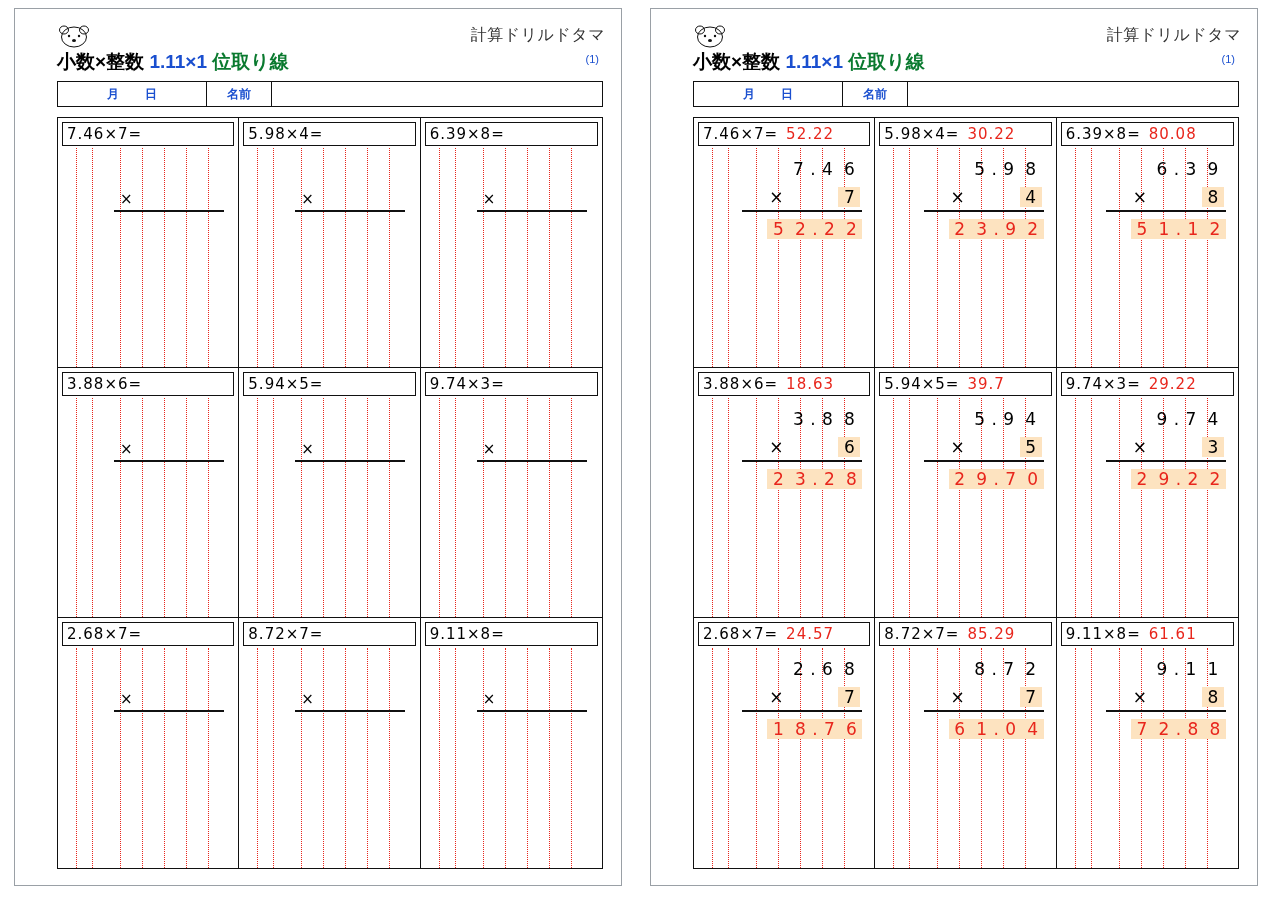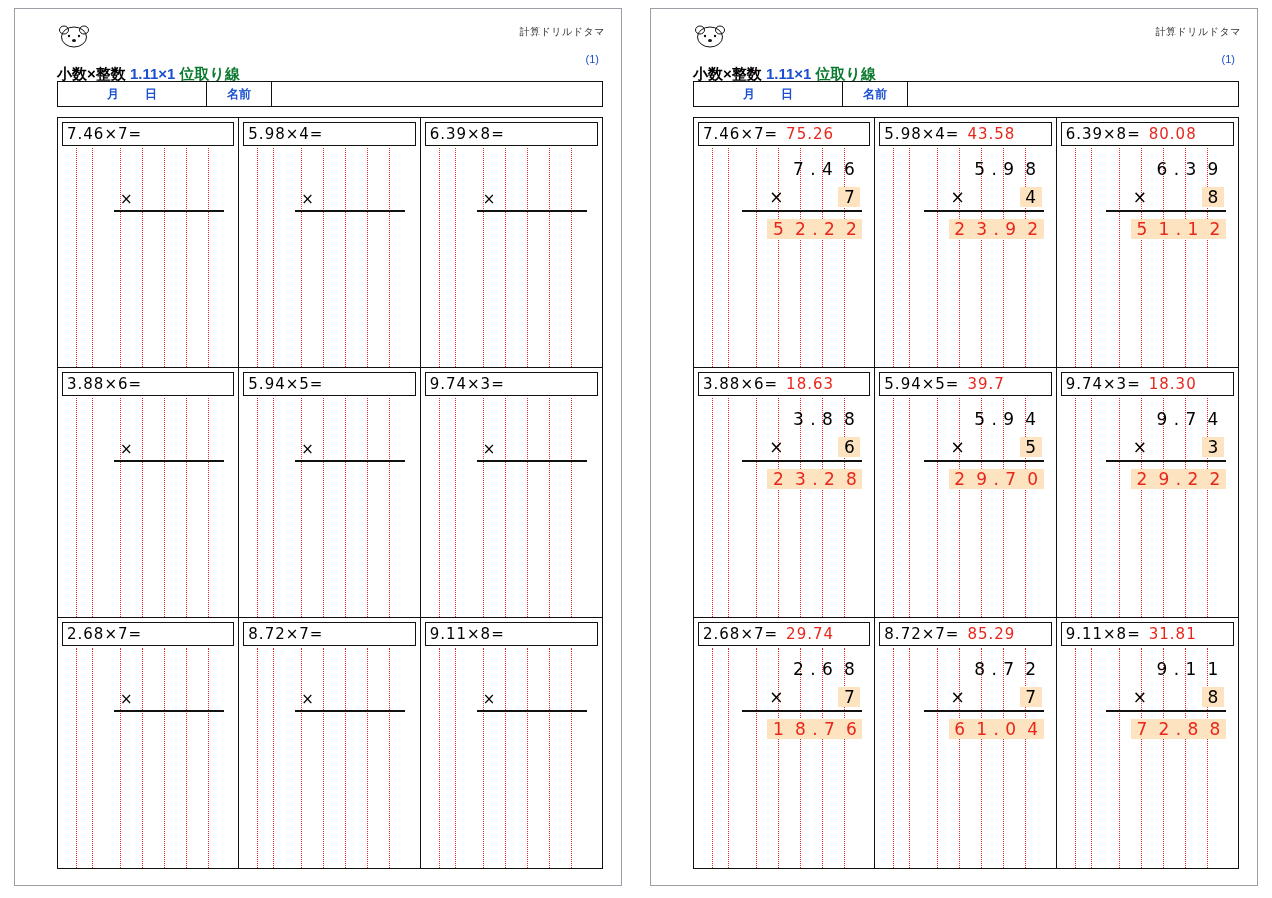--- a/index.html
+++ b/index.html
@@ -8,22 +8,22 @@
 
   .sheet{position:absolute;top:8px;width:608px;height:878px;border:1px solid #9aa0a6;background:#fff;box-sizing:border-box;}
   .sheet.left{left:14px;}
   .sheet.right{left:650px;}
 
   .inner{position:absolute;left:12px;right:12px;top:10px;bottom:10px;}
 
   
   .hdr{position:relative;height:48px;}
   .bear{position:absolute;left:30px;top:4px;width:34px;height:26px;}
-  .brand{position:absolute;right:4px;top:6px;font-size:10px;color:#333;letter-spacing:.5px;}
-  .titleline{position:absolute;left:30px;top:46px;font-size:15px;font-weight:bold;white-space:nowrap;}
+  .brand{position:absolute;right:4px;top:6px;font-size:16px;color:#333;letter-spacing:.5px;}
+  .titleline{position:absolute;left:30px;top:30px;font-size:19px;font-weight:bold;white-space:nowrap;}
   .titleline .blue{color:#1a4fcf;}
   .titleline .green{color:#0a7a2f;}
   .pageno{position:absolute;right:10px;top:34px;font-size:11px;color:#1a4fcf;}
 
   
   .namebar{position:absolute;left:30px;right:6px;top:62px;height:26px;border:1px solid #111;display:flex;box-sizing:border-box;}
   .nb-date{width:148px;border-right:1px solid #111;display:flex;align-items:center;justify-content:center;gap:26px;font-size:12px;font-weight:bold;color:#1a4fcf;}
   .nb-name{width:64px;border-right:1px solid #111;display:flex;align-items:center;justify-content:center;font-size:12px;font-weight:bold;color:#1a4fcf;}
   .nb-blank{flex:1;}
 
@@ -280,21 +280,21 @@
           <span>日</span>
         </div>
         <div class="nb-name">名前</div>
         <div class="nb-blank"></div>
       </div>
 
       <div class="grid" id="grid-right">
           <div class="cell">
             <div class="qbox">
               <span>7.46×7=</span>
-              <span class="ans">75.26</span>
+              <span class="ans">52.22</span>
             </div>
             <div class="plines">
               <div class="pl" style="left: 18px;"></div>
               <div class="pl" style="left: 34px;"></div>
               <div class="pl" style="left: 62px;"></div>
               <div class="pl" style="left: 84px;"></div>
               <div class="pl" style="left: 106px;"></div>
               <div class="pl" style="left: 128px;"></div>
               <div class="pl" style="left: 150px;"></div>
             </div>
@@ -318,21 +318,21 @@
                 <span class="dg red hl-orange">2</span>
                 <span class="dot red hl-orange">.</span>
                 <span class="dg red hl-orange">2</span>
                 <span class="dg red hl-orange">2</span>
               </div>
             </div>
           </div>
           <div class="cell">
             <div class="qbox">
               <span>5.98×4=</span>
-              <span class="ans">43.58</span>
+              <span class="ans">30.22</span>
             </div>
             <div class="plines">
               <div class="pl" style="left: 18px;"></div>
               <div class="pl" style="left: 34px;"></div>
               <div class="pl" style="left: 62px;"></div>
               <div class="pl" style="left: 84px;"></div>
               <div class="pl" style="left: 106px;"></div>
               <div class="pl" style="left: 128px;"></div>
               <div class="pl" style="left: 150px;"></div>
             </div>
@@ -470,21 +470,21 @@
                 <span class="dg red hl-orange">9</span>
                 <span class="dot red hl-orange">.</span>
                 <span class="dg red hl-orange">7</span>
                 <span class="dg red hl-orange">0</span>
               </div>
             </div>
           </div>
           <div class="cell">
             <div class="qbox">
               <span>9.74×3=</span>
-              <span class="ans">18.30</span>
+              <span class="ans">29.22</span>
             </div>
             <div class="plines">
               <div class="pl" style="left: 18px;"></div>
               <div class="pl" style="left: 34px;"></div>
               <div class="pl" style="left: 62px;"></div>
               <div class="pl" style="left: 84px;"></div>
               <div class="pl" style="left: 106px;"></div>
               <div class="pl" style="left: 128px;"></div>
               <div class="pl" style="left: 150px;"></div>
             </div>
@@ -508,21 +508,21 @@
                 <span class="dg red hl-orange">9</span>
                 <span class="dot red hl-orange">.</span>
                 <span class="dg red hl-orange">2</span>
                 <span class="dg red hl-orange">2</span>
               </div>
             </div>
           </div>
           <div class="cell">
             <div class="qbox">
               <span>2.68×7=</span>
-              <span class="ans">29.74</span>
+              <span class="ans">24.57</span>
             </div>
             <div class="plines">
               <div class="pl" style="left: 18px;"></div>
               <div class="pl" style="left: 34px;"></div>
               <div class="pl" style="left: 62px;"></div>
               <div class="pl" style="left: 84px;"></div>
               <div class="pl" style="left: 106px;"></div>
               <div class="pl" style="left: 128px;"></div>
               <div class="pl" style="left: 150px;"></div>
             </div>
@@ -584,21 +584,21 @@
                 <span class="dg red hl-orange">1</span>
                 <span class="dot red hl-orange">.</span>
                 <span class="dg red hl-orange">0</span>
                 <span class="dg red hl-orange">4</span>
               </div>
             </div>
           </div>
           <div class="cell">
             <div class="qbox">
               <span>9.11×8=</span>
-              <span class="ans">31.81</span>
+              <span class="ans">61.61</span>
             </div>
             <div class="plines">
               <div class="pl" style="left: 18px;"></div>
               <div class="pl" style="left: 34px;"></div>
               <div class="pl" style="left: 62px;"></div>
               <div class="pl" style="left: 84px;"></div>
               <div class="pl" style="left: 106px;"></div>
               <div class="pl" style="left: 128px;"></div>
               <div class="pl" style="left: 150px;"></div>
             </div>

